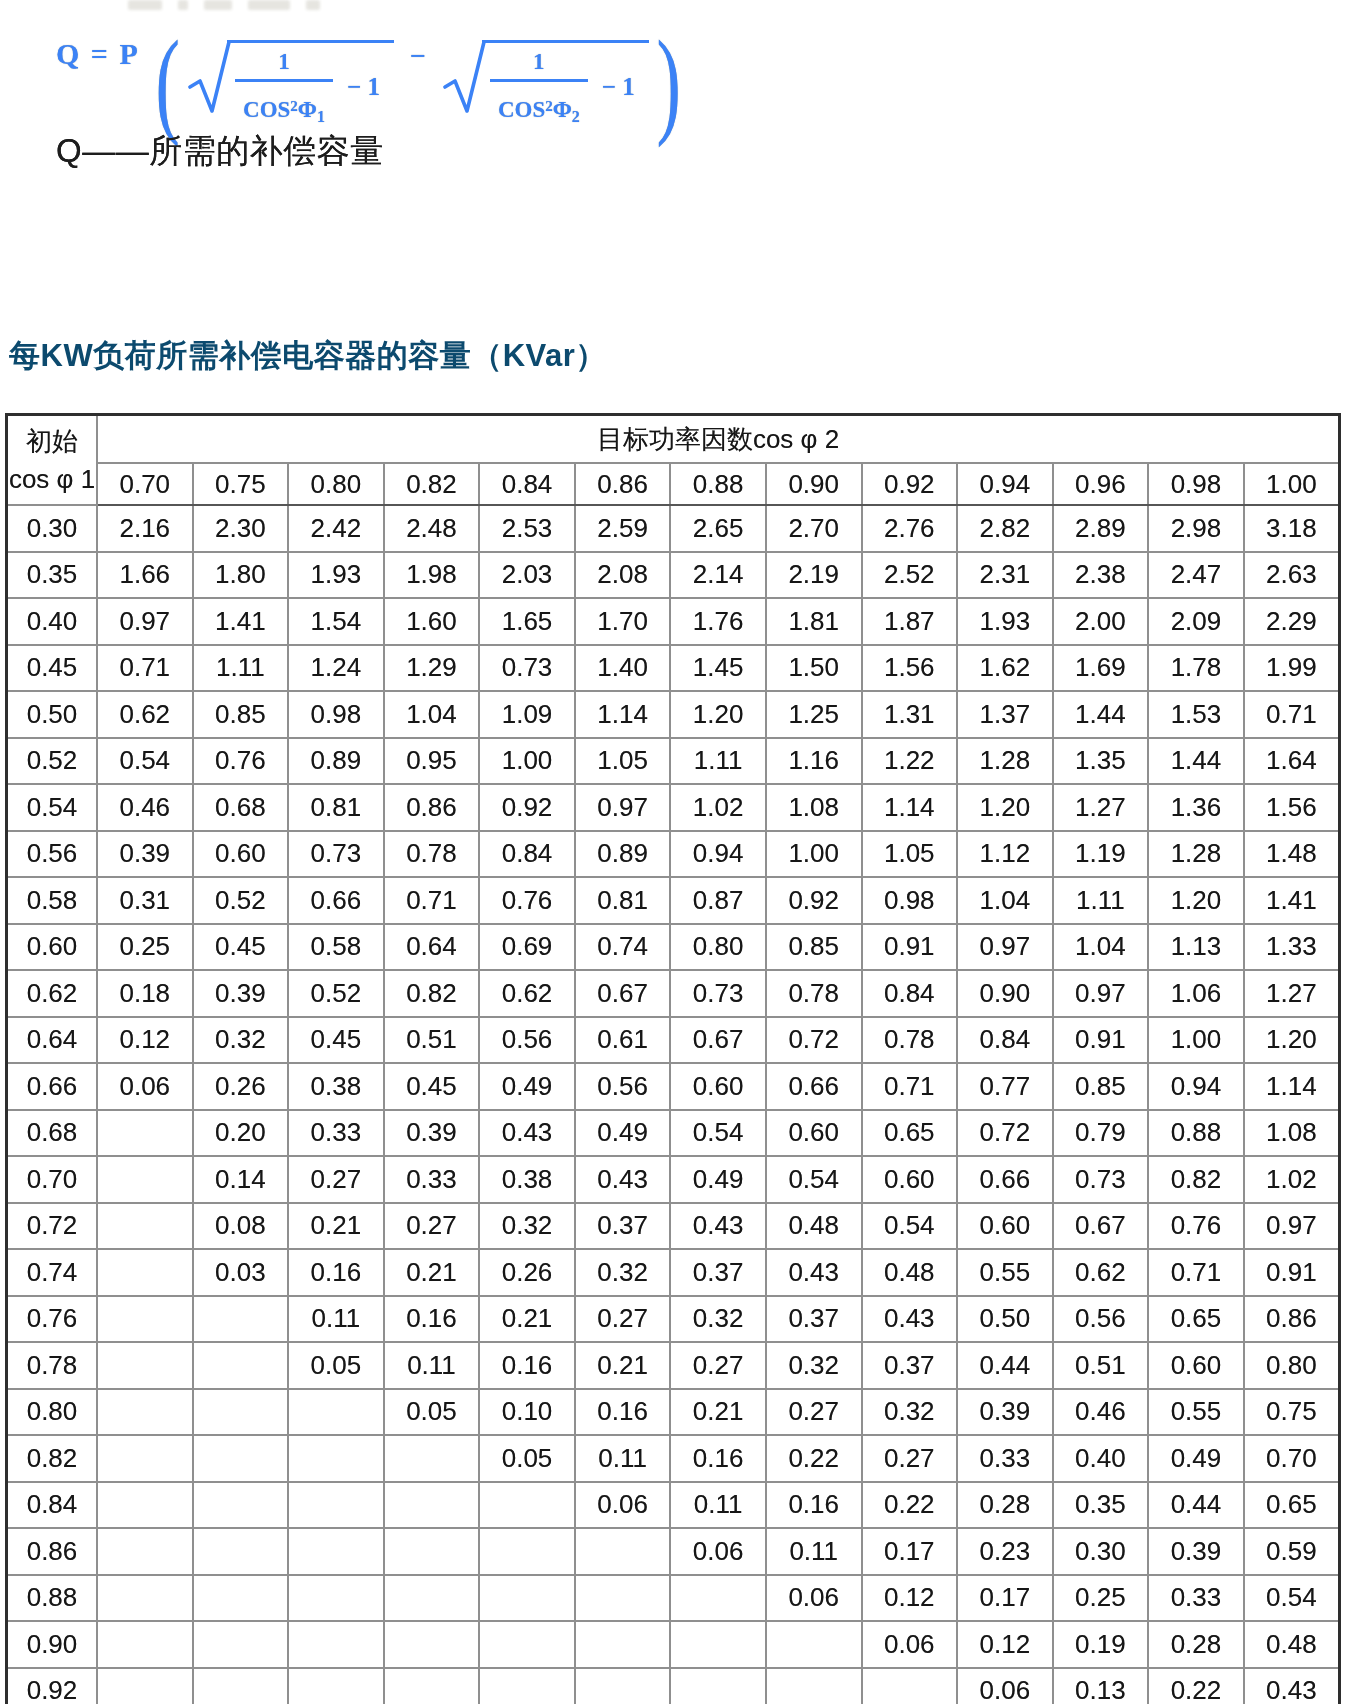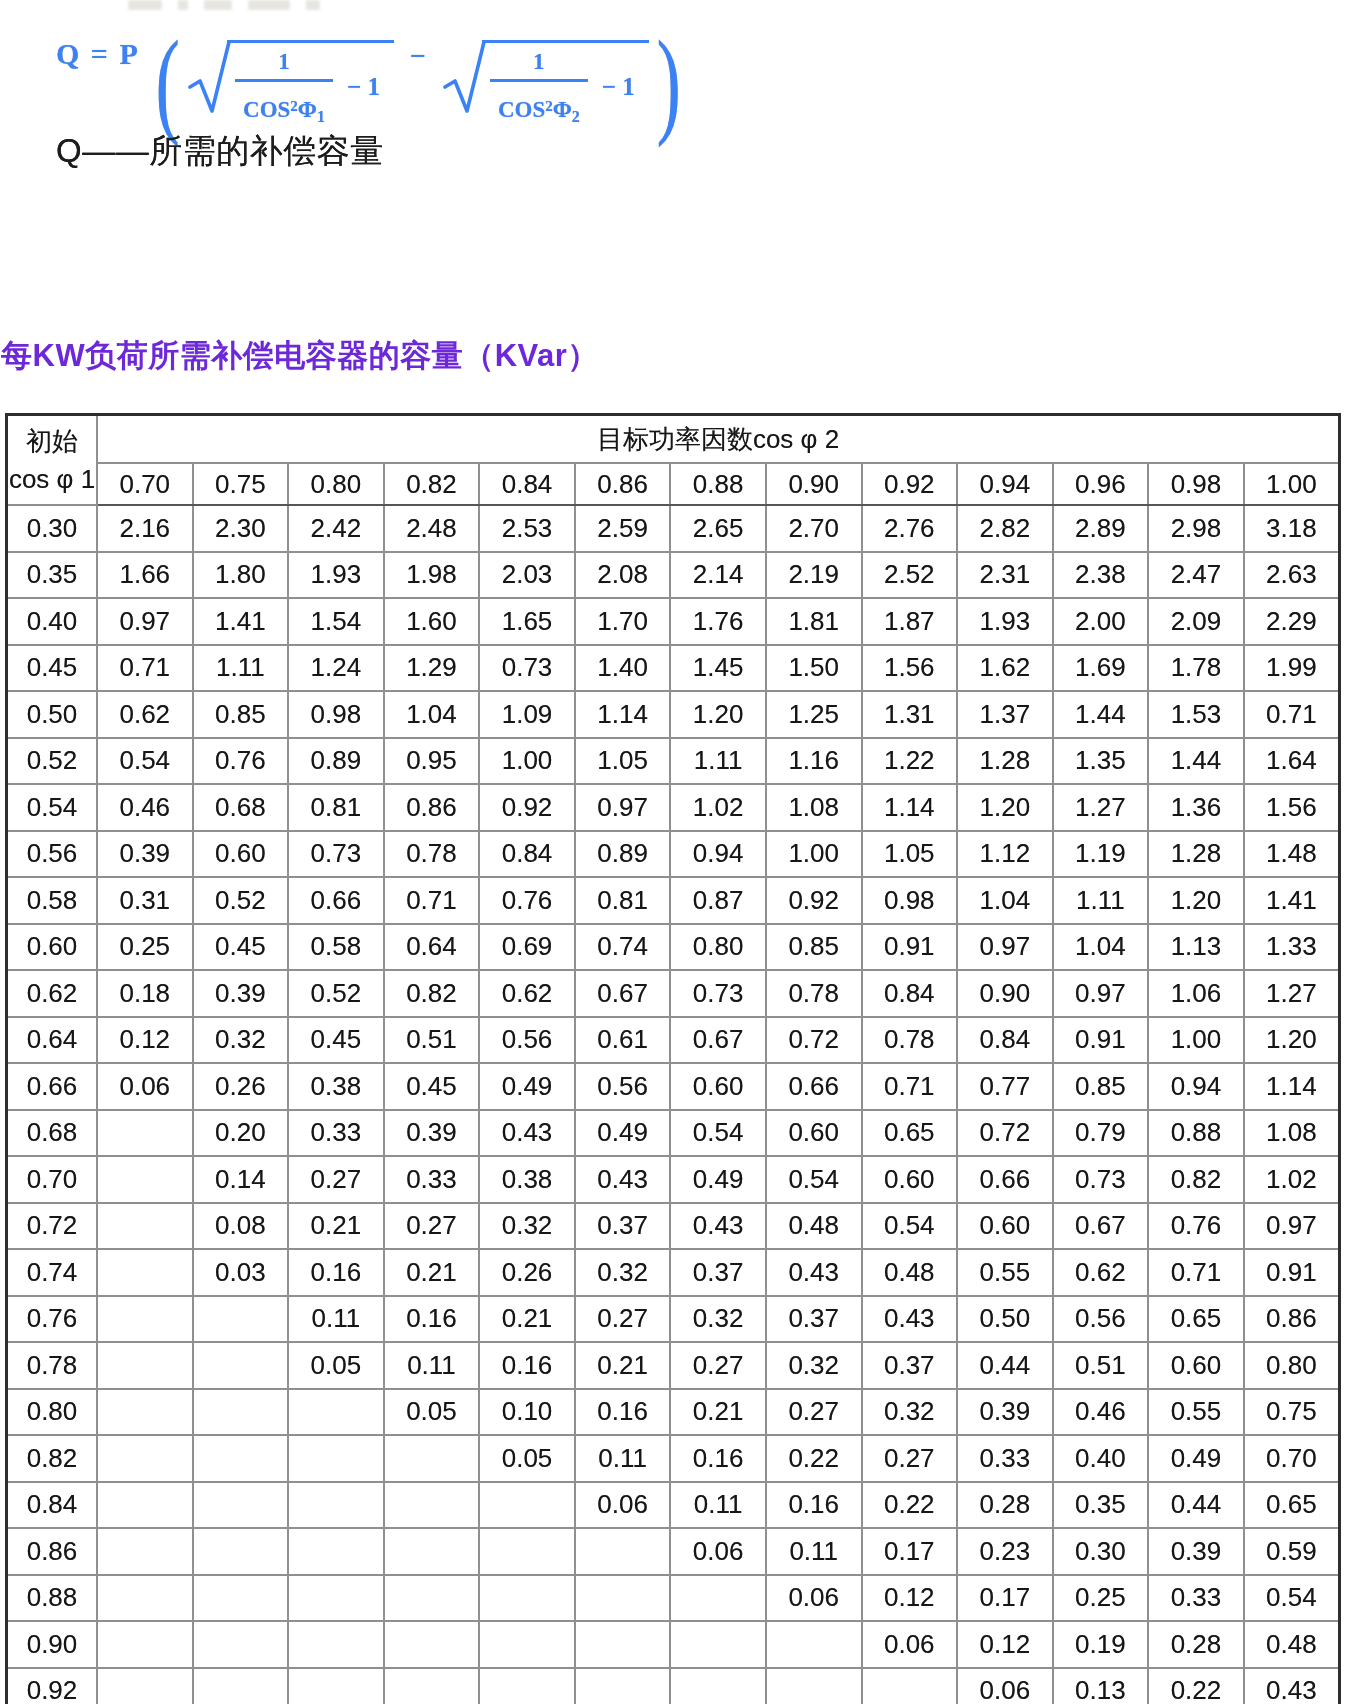--- a/index.html
+++ b/index.html
@@ -47,22 +47,22 @@
 
   
   .definitions { position:absolute; left:56px; top:130px; color:#1d1d1d; }
   .def-line {
     font-size:33px; line-height:42px; letter-spacing:.5px;
     text-shadow:0 0 .6px #1d1d1d; white-space:nowrap;
   }
 
   
   .table-title {
-    position:absolute; left:1px; top:335px; margin:0;
-    font-size:31px; font-weight:bold; color:#6d28d9; letter-spacing:.5px;
+    position:absolute; left:9px; top:335px; margin:0;
+    font-size:31px; font-weight:bold; color:#0c4a6e; letter-spacing:.5px;
   }
 
   
   table.cap {
     position:absolute; left:5px; top:413px; width:1336px;
     border-collapse:collapse; table-layout:fixed;
     color:#161616; border:3px solid #2e2e2e;
   }
   table.cap th, table.cap td {
     border:2px solid #8f8f8f; text-align:center; vertical-align:middle;

